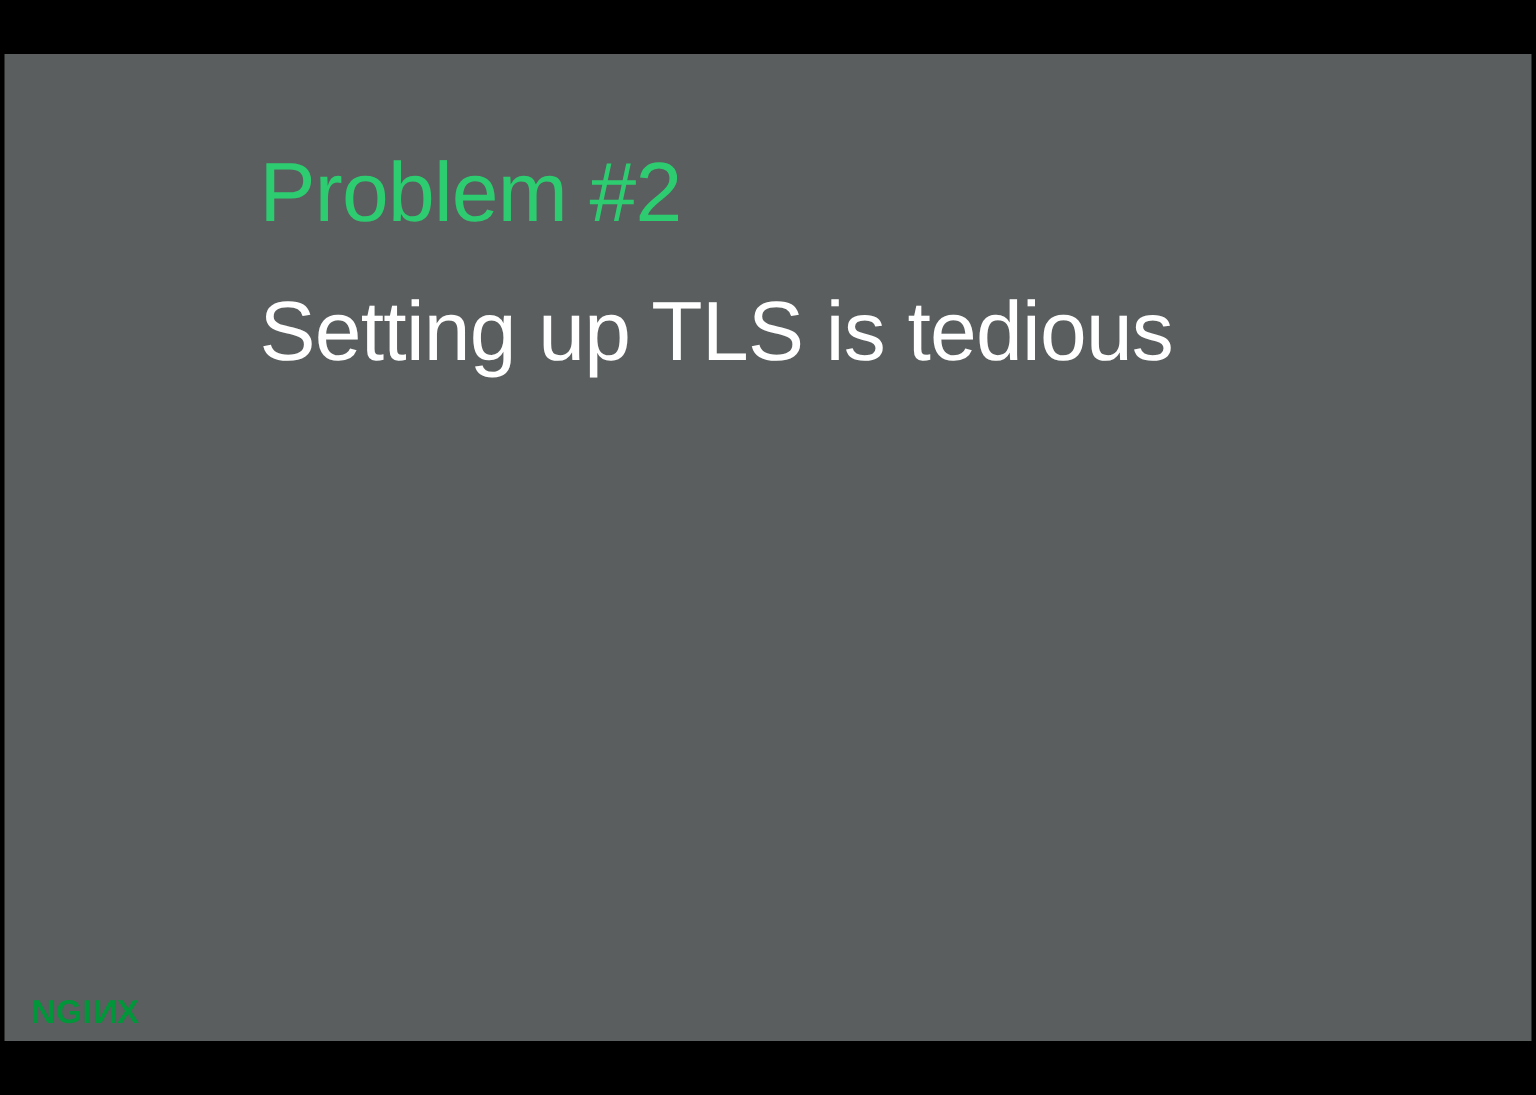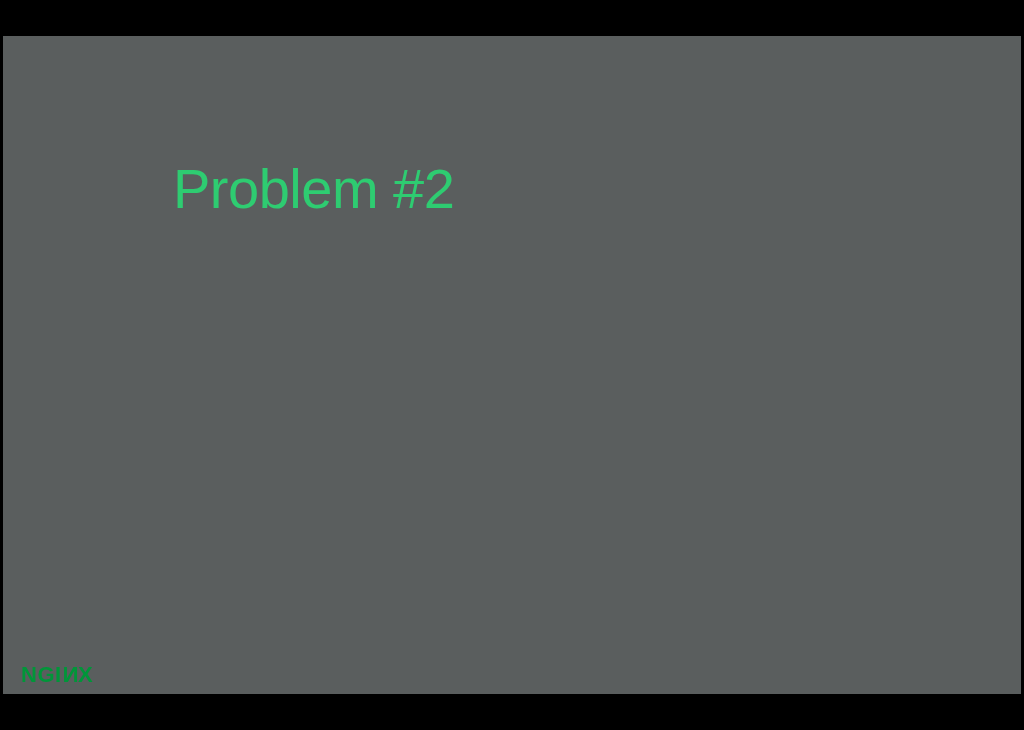--- a/index.html
+++ b/index.html
@@ -21,21 +21,21 @@
       left: 3px;
       right: 3px;
       bottom: 36px;
       background: #5a5e5e;
       display: flex;
       flex-direction: column;
     }
     .content-area {
       flex: 1;
       padding-left: 170px;
-      padding-top: 120px;
+      padding-top: 59px;
     }
     .heading {
       color: #2ecc71;
       font-size: 56px;
       font-weight: 400;
       margin-bottom: 28px;
       letter-spacing: -0.5px;
     }
     .subheading {
       color: #ffffff;
@@ -71,17 +71,18 @@
       font-size: 18px;
       font-weight: 400;
     }
   </style>
 </head>
 <body>
 
 <div class="slide-container">
   <div class="content-area">
     <h1 class="heading">Problem #2</h1>
+    <h2 class="subheading">Setting up TLS is tedious</h2>
   </div>
   <div class="footer">
     <div class="logo">NGI<span class="flip">N</span>X</div>
   </div>
 </div>
 
 </body></html>

